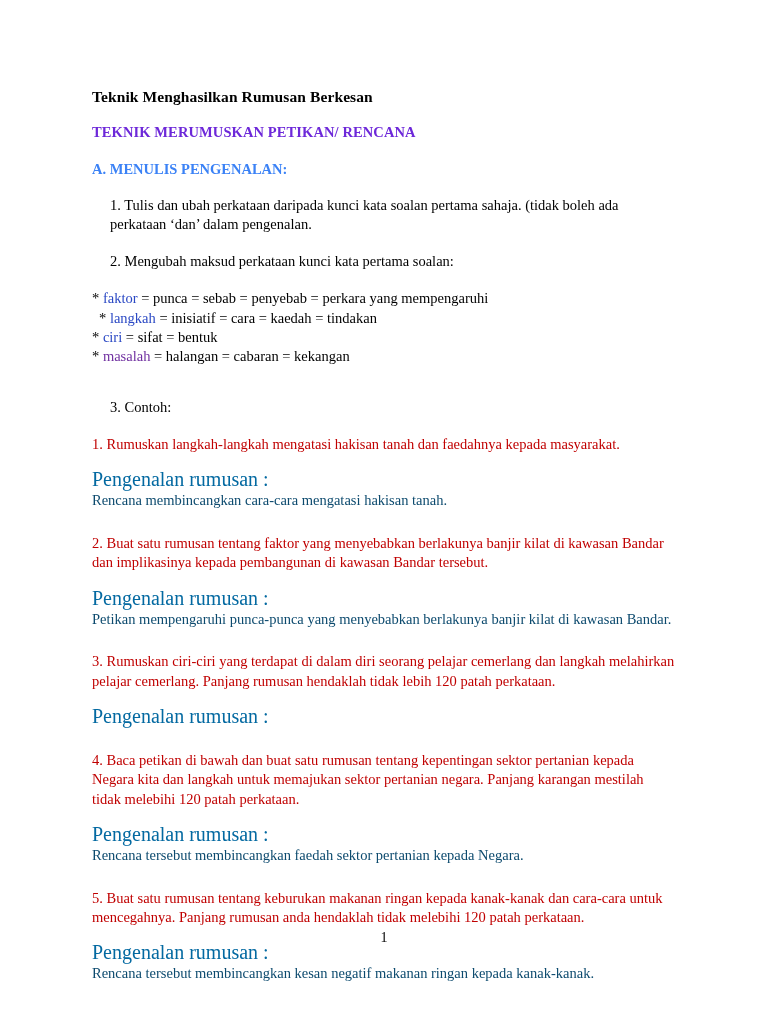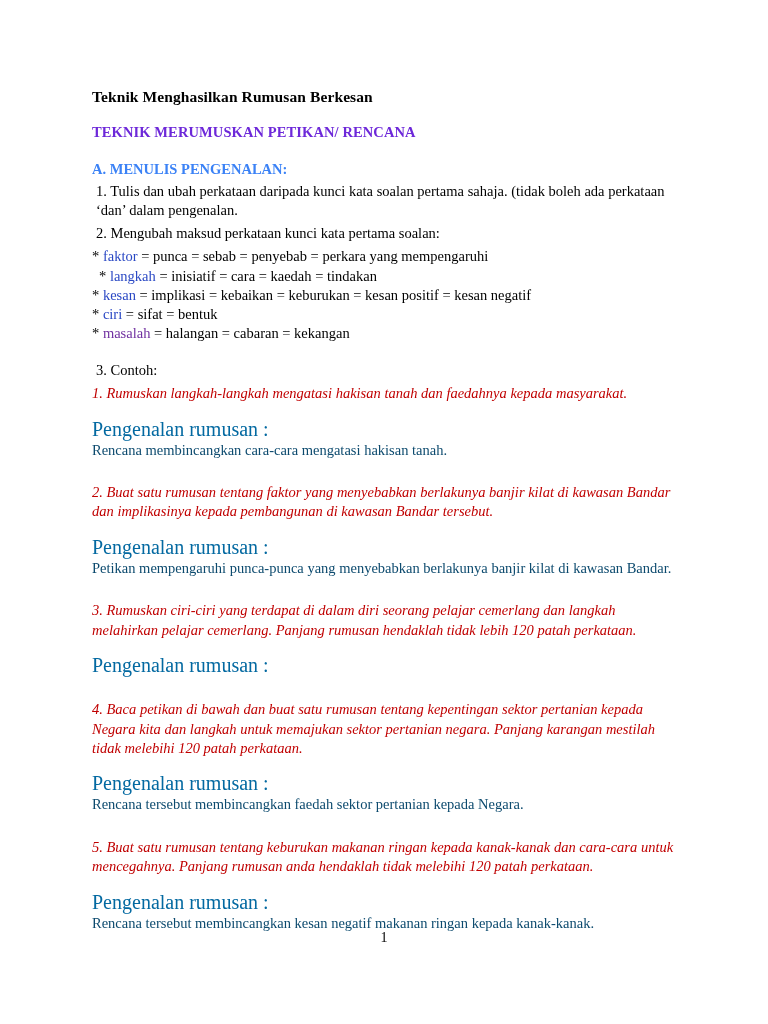--- a/index.html
+++ b/index.html
@@ -40,37 +40,36 @@
   .section-heading-blue {
     font-family: "Liberation Serif", serif;
     font-weight: bold;
     font-size: 14.5px;
     color: #3b82f6;
     margin: 0 0 2px 0;
   }
   p.line {
     font-size: 14.5px;
     line-height: 1.32;
-    margin: 4px;
+    margin: 18px;
   }
   .gap {
     height: 14px;
   }
   .gap-sm {
     height: 7px;
   }
   .kw-blue {
     color: #2a48c4;
   }
   .kw-purple {
     color: #7030a0;
   }
   .example-red {
     color: #c00000;
-    font-style: italic;
     font-size: 14.5px;
     line-height: 1.34;
     margin: 0;
   }
   .peng-label {
     color: #0369a1;
     font-size: 20px;
     margin: 0;
   }
   .answer {
@@ -113,24 +112,20 @@
   <p class="line">2. Mengubah maksud perkataan kunci kata pertama soalan:</p>
 
   <div class="bullet-list">
     <p class="line">
       <span>*</span>
       <span class="kw-blue">faktor</span><span> = punca = sebab = penyebab = perkara yang mempengaruhi</span>
     </p>
     <p class="line indent-1">
       <span>*</span>
       <span class="kw-blue">langkah</span><span> = inisiatif = cara = kaedah = tindakan</span>
-    </p>
-    <p class="line">
-      <span>*</span>
-      <span class="kw-blue">kesan</span><span> = implikasi = kebaikan = keburukan = kesan positif = kesan negatif</span>
     </p>
     <p class="line">
       <span>*</span>
       <span class="kw-blue">ciri</span><span> = sifat = bentuk</span>
     </p>
     <p class="line">
       <span>*</span>
       <span class="kw-purple">masalah</span><span> = halangan = cabaran = kekangan</span>
     </p>
   </div>

